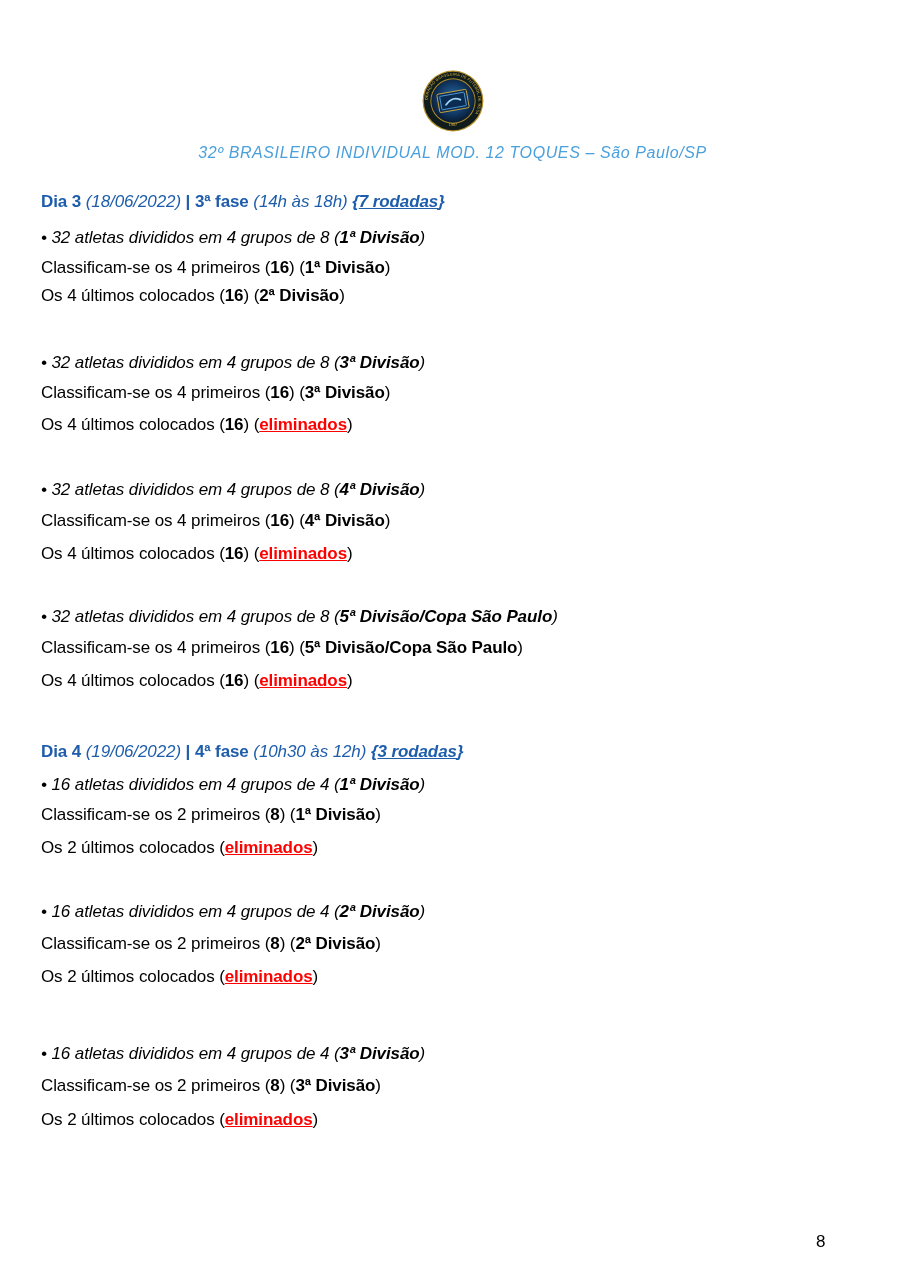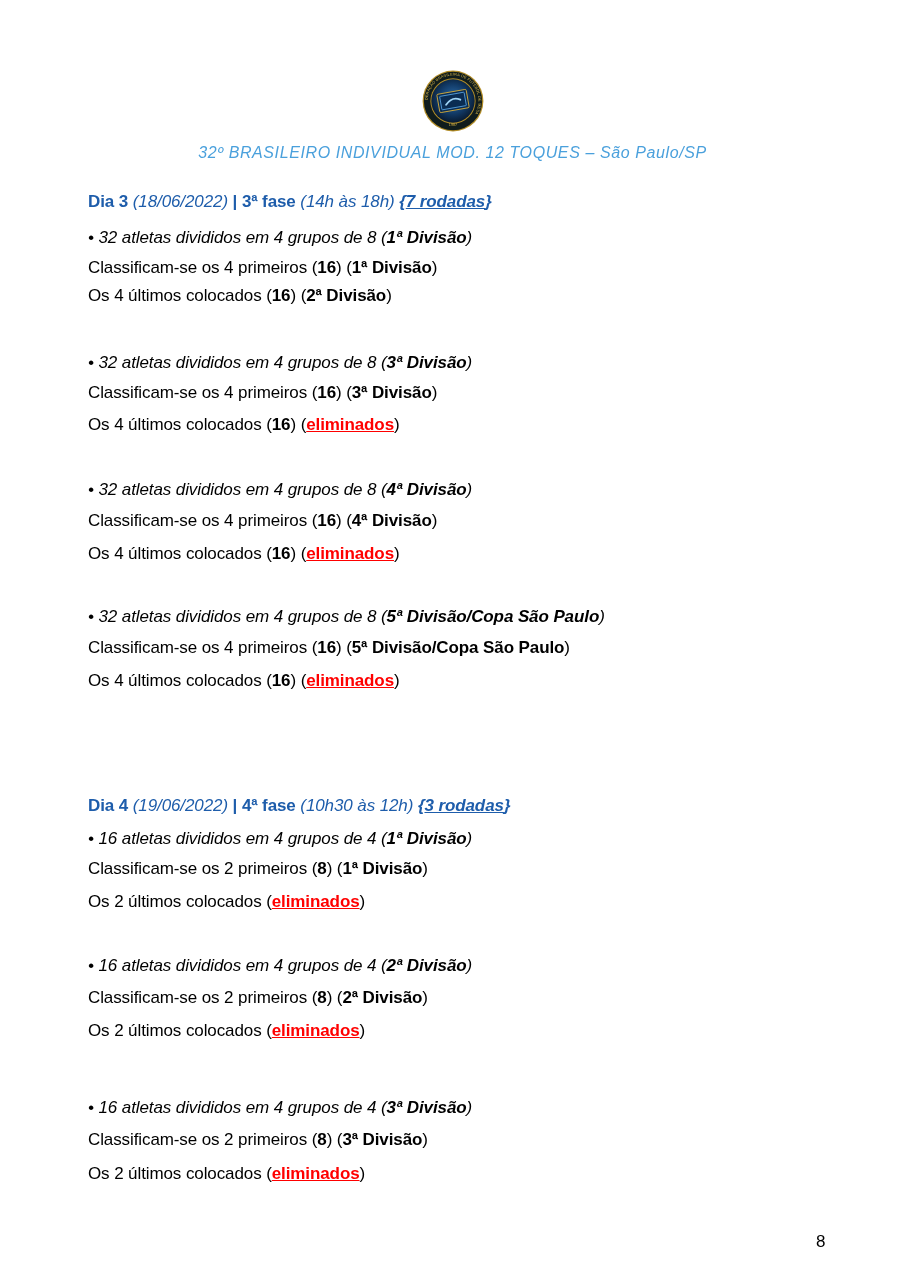--- a/index.html
+++ b/index.html
@@ -20,21 +20,21 @@
   .header{padding-top:70px;text-align:center;}
   .logo{display:block;margin:0 auto;}
   .title{
     margin:8px 0 0 0;
     font-size:16px;
     font-style:italic;
     color:var(--lblue);
     letter-spacing:0.6px;
     line-height:26px;
   }
-  .content{padding-left:88px;padding-right:60px;}
+  .content{padding-left:41px;padding-right:60px;}
   .line{
     margin:0;
     font-size:17px;
     line-height:19px;
     letter-spacing:-0.1px;
     white-space:nowrap;
   }
   .heading{color:var(--hblue);}
   .heading .b{font-weight:bold;}
   .heading .it{font-style:italic;}
@@ -102,21 +102,21 @@
     <p class="line" style="margin-top:13px"><span>Os 4 últimos colocados (</span><span class="b">16</span><span>) (</span><span class="elim">eliminados</span><span>)</span></p>
 
     <p class="line it" style="margin-top:46px"><span>• 32 atletas divididos em 4 grupos de 8 (</span><span class="b">4ª Divisão</span><span>)</span></p>
     <p class="line" style="margin-top:12px"><span>Classificam-se os 4 primeiros (</span><span class="b">16</span><span>) (</span><span class="b">4ª Divisão</span><span>)</span></p>
     <p class="line" style="margin-top:14px"><span>Os 4 últimos colocados (</span><span class="b">16</span><span>) (</span><span class="elim">eliminados</span><span>)</span></p>
 
     <p class="line it" style="margin-top:44px"><span>• 32 atletas divididos em 4 grupos de 8 (</span><span class="b">5ª Divisão/Copa São Paulo</span><span>)</span></p>
     <p class="line" style="margin-top:12px"><span>Classificam-se os 4 primeiros (</span><span class="b">16</span><span>) (</span><span class="b">5ª Divisão/Copa São Paulo</span><span>)</span></p>
     <p class="line" style="margin-top:14px"><span>Os 4 últimos colocados (</span><span class="b">16</span><span>) (</span><span class="elim">eliminados</span><span>)</span></p>
 
-    <p class="line heading" style="margin-top:106px">
+    <p class="line heading" style="margin-top:52px">
       <span class="b">Dia 4</span>
       <span class="it">(19/06/2022)</span>
       <span class="b">|</span>
       <span class="b">4ª fase</span>
       <span class="it">(10h30 às 12h)</span>
       <span class="bi">{</span><span class="rounds">3 rodadas</span><span class="bi">}</span>
     </p>
 
     <p class="line it" style="margin-top:14px"><span>• 16 atletas divididos em 4 grupos de 4 (</span><span class="b">1ª Divisão</span><span>)</span></p>
     <p class="line" style="margin-top:11px"><span>Classificam-se os 2 primeiros (</span><span class="b">8</span><span>) (</span><span class="b">1ª Divisão</span><span>)</span></p>

